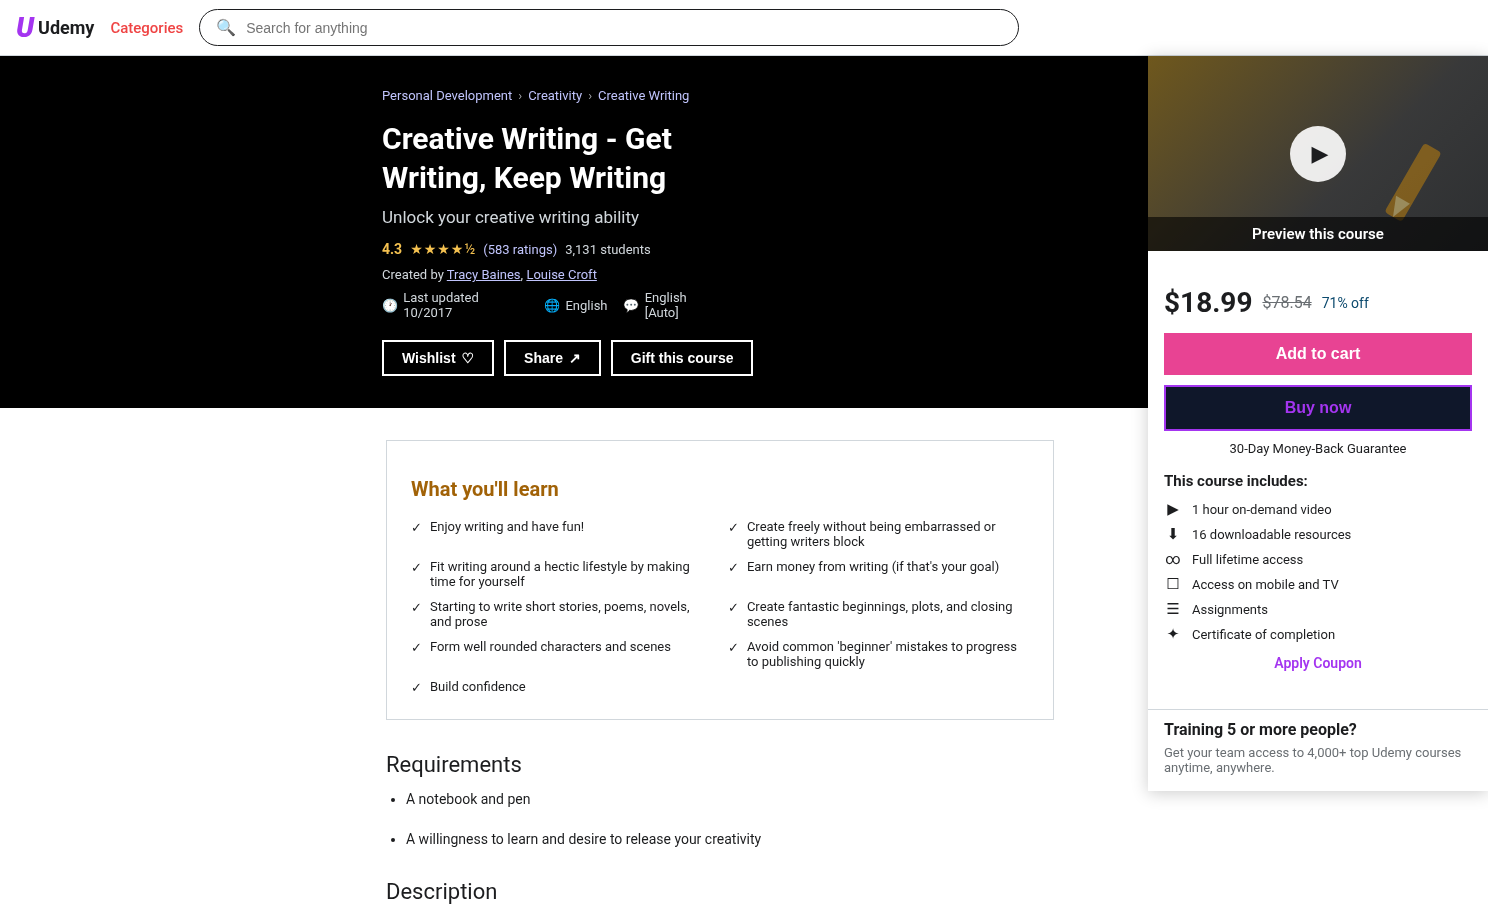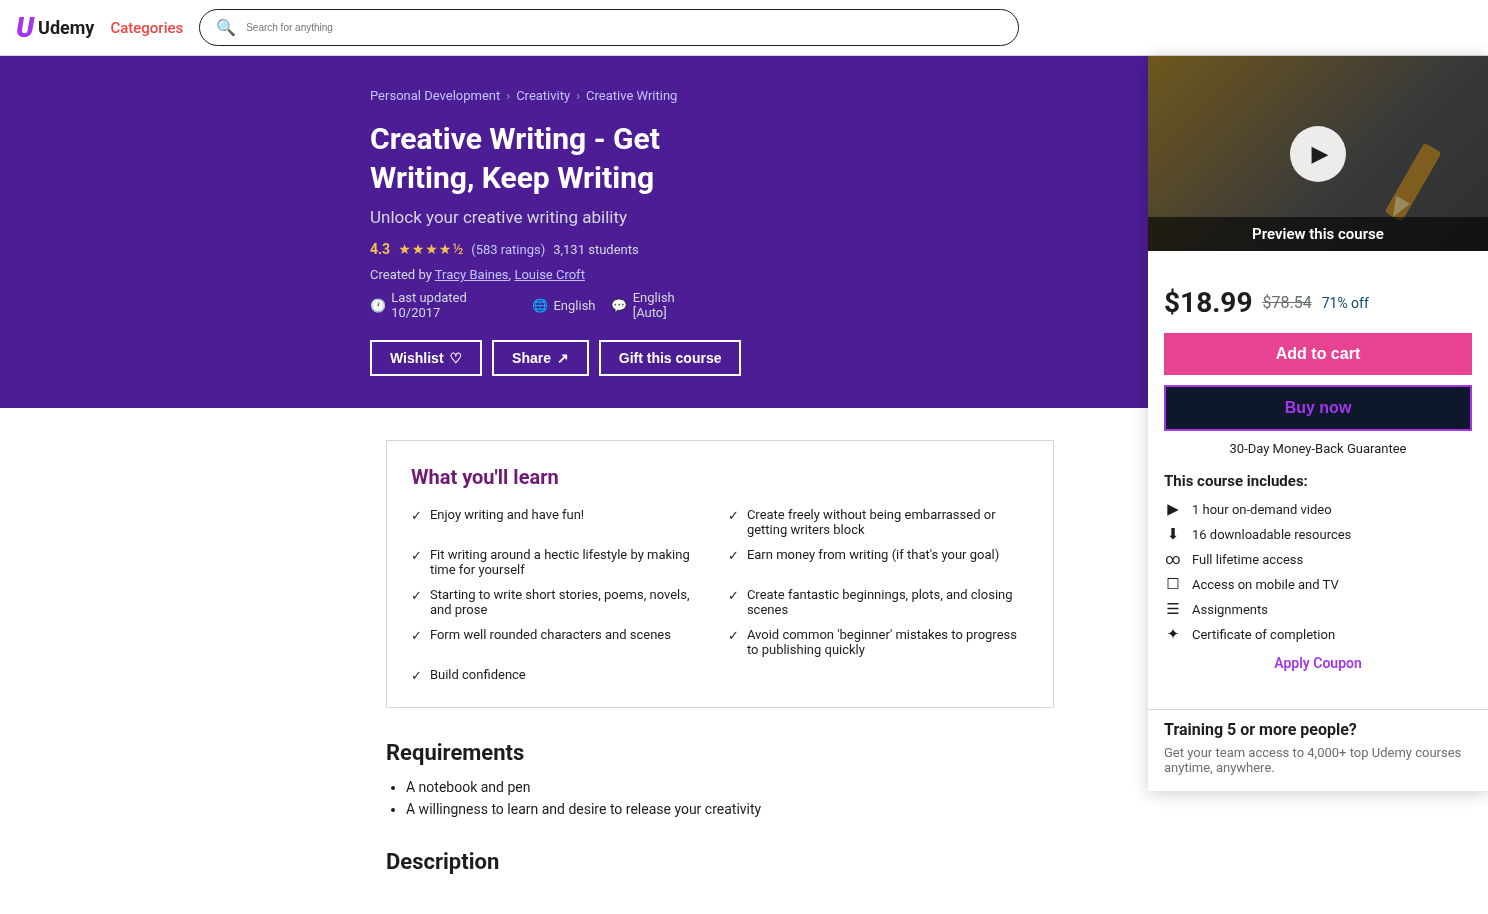--- a/index.html
+++ b/index.html
@@ -12,25 +12,25 @@
     }
     .navbar-logo { display: flex; align-items: center; gap: 4px; margin-right: 16px; cursor: pointer; }
     .logo-u { color: #a435f0; font-size: 28px; font-weight: 900; font-style: italic; }
     .logo-text { font-size: 18px; font-weight: 700; color: #1c1d1f; }
     .nav-categories { font-size: 15px; font-weight: 500; color: #ef4444; margin-right: 16px; cursor: pointer; white-space: nowrap; }
     .search-bar {
       flex: 1; max-width: 820px; display: flex; align-items: center;
       border: 1px solid #1c1d1f; border-radius: 999px; padding: 8px 16px; background: #fff;
     }
     .search-icon { margin-right: 10px; color: #6a6f73; font-size: 16px; }
-    .search-input { border: none; outline: none; width: 100%; font-size: 10px; color: #000000; background: transparent; }
+    .search-input { border: none; outline: none; width: 100%; font-size: 14px; color: #000000; background: transparent; }
 
     
     .hero {
-      background: #4c1d95; color: #fff; padding: 32px 0;
+      background: #000000; color: #fff; padding: 32px 12px;
       display: flex; position: relative;
     }
     .hero-content { margin-left: 370px; max-width: 700px; padding-right: 360px; }
     .breadcrumb { display: flex; align-items: center; gap: 6px; font-size: 13px; margin-bottom: 16px; }
     .breadcrumb a { color: #c0c4fc; text-decoration: none; }
     .breadcrumb-sep { color: #9fa3a8; }
     .course-title { font-size: 30px; font-weight: 700; line-height: 1.3; margin-bottom: 10px; color: #fff; }
     .course-subtitle { font-size: 17px; color: #d1d7dc; margin-bottom: 14px; }
     .rating-row { display: flex; align-items: center; gap: 8px; font-size: 13px; margin-bottom: 10px; }
     .rating-number { color: #f4c150; font-weight: 700; font-size: 14px; }
@@ -102,28 +102,28 @@
     .divider { border: none; border-top: 1px solid #d1d7dc; margin: 10px 0; }
     .team-section { padding: 0 16px 16px; }
     .team-title { font-size: 16px; font-weight: 700; color: #1c1d1f; margin-bottom: 6px; }
     .team-desc { font-size: 13px; color: #6a6f73; }
 
     
     .main-content { margin-left: 370px; max-width: 700px; padding: 32px 16px; }
 
     
     .learn-box { border: 1px solid #d1d7dc; padding: 24px; margin-bottom: 32px; }
-    .learn-title { font-size: 20px; font-weight: 700; color: #701a75; margin-bottom: 18px; }
+    .learn-title { font-size: 20px; font-weight: 700; color: #a16207; margin-bottom: 18px; margin-top: 12px; }
     .learn-grid { display: grid; grid-template-columns: 1fr 1fr; gap: 10px 16px; }
     .learn-item { display: flex; align-items: flex-start; gap: 8px; font-size: 13px; color: #1c1d1f; }
     .check-icon { color: #1c1d1f; font-size: 13px; margin-top: 1px; flex-shrink: 0; }
 
     
-    .section-title { font-size: 22px; font-weight: 700; color: #1c1d1f; margin-bottom: 14px; }
-    .req-list { list-style: disc; padding-left: 20px; display: flex; flex-direction: column; gap: 6px; }
+    .section-title { font-size: 22px; font-weight: 400; color: #1c1d1f; margin-bottom: 14px; }
+    .req-list { list-style: disc; padding-left: 20px; display: flex; flex-direction: column; gap: 24px; }
     .req-list li { font-size: 14px; color: #1c1d1f; }
 
     
     .desc-section { margin-top: 32px; }
   </style>
 </head>
 <body>
 
 <nav class="navbar">
   <div class="navbar-logo">

